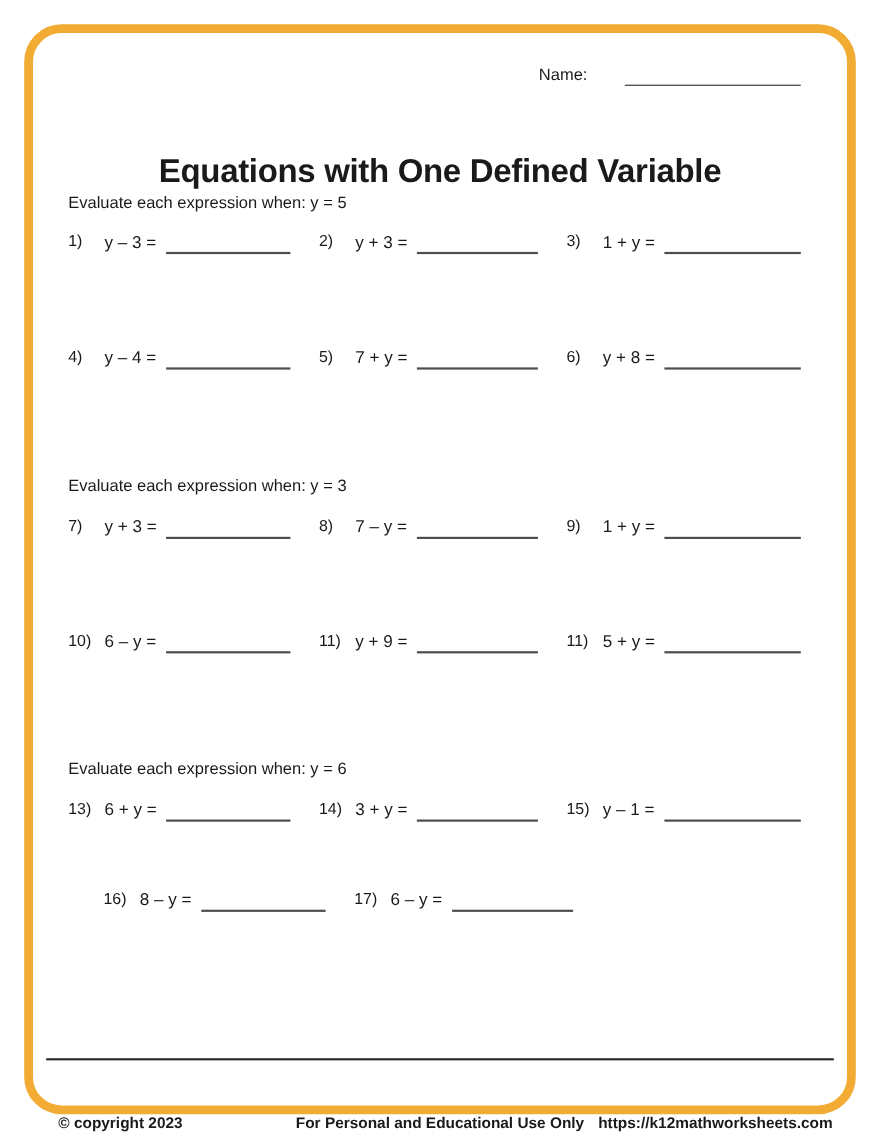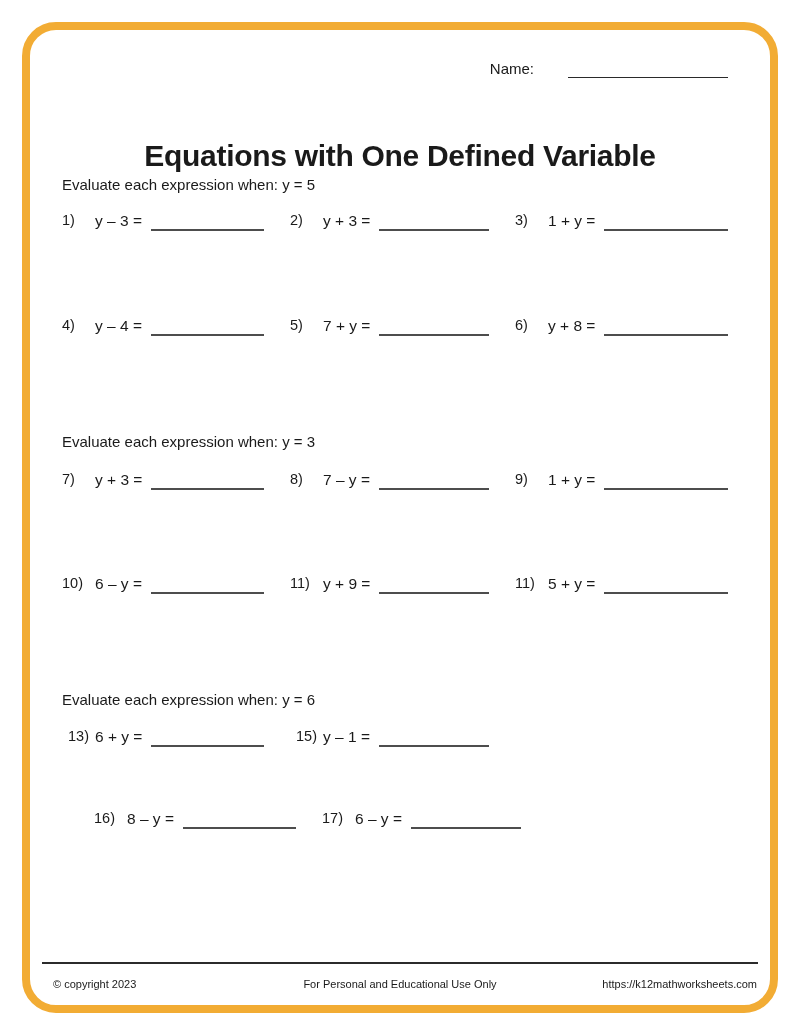--- a/index.html
+++ b/index.html
@@ -55,21 +55,21 @@
     position: absolute;
     left: 62px;
     width: 668px;
     display: grid;
     grid-template-columns: 228px 225px 215px;
   }
   .row-1 { top: 210px; }
   .row-2 { top: 315px; }
   .row-3 { top: 469px; }
   .row-4 { top: 573px; }
-  .row-5 { top: 726px; text-align: center; }
+  .row-5 { top: 726px; }
   .row-6 { top: 808px; margin-left: 32px; }
   .problem {
     display: flex;
     align-items: flex-end;
     font-size: 15.5px;
   }
   .pnum {
     width: 33px;
     flex: none;
     font-size: 14.5px;
@@ -85,23 +85,24 @@
   }
   .problem:nth-child(3n) .blank { margin-right: 2px; }
   
   .footer-line {
     position: absolute;
     top: 962px; left: 42px; right: 42px;
     border-top: 2px solid #2b2b2b;
   }
   .footer {
     position: absolute;
-    top: 978px; left: 42px; right: 42px;
+    top: 1012px; left: 42px; right: 42px;
     height: 18px;
-    font-size: 11px;
+    font-size: 14px;
+    font-weight: bold;
   }
   .footer-copyright { position: absolute; left: 11px; }
   .footer-usage { position: absolute; left: 0; right: 0; text-align: center; }
   .footer-url { position: absolute; right: 1px; }
 </style>
 </head>
 <body>
 
 <div class="frame"></div>
 
@@ -185,20 +186,25 @@
 </div>
 
 <div class="sec-header sec-h3">Evaluate each expression when: y = 6</div>
 <div class="prob-row row-5">
   <div class="problem">
     <span class="pnum">13)</span>
     <span class="pexpr">6 + y =</span>
     <span class="blank"></span>
   </div>
   <div class="problem">
+    <span class="pnum">14)</span>
+    <span class="pexpr">3 + y =</span>
+    <span class="blank"></span>
+  </div>
+  <div class="problem">
     <span class="pnum">15)</span>
     <span class="pexpr">y – 1 =</span>
     <span class="blank"></span>
   </div>
 </div>
 <div class="prob-row row-6">
   <div class="problem">
     <span class="pnum">16)</span>
     <span class="pexpr">8 – y =</span>
     <span class="blank"></span>

